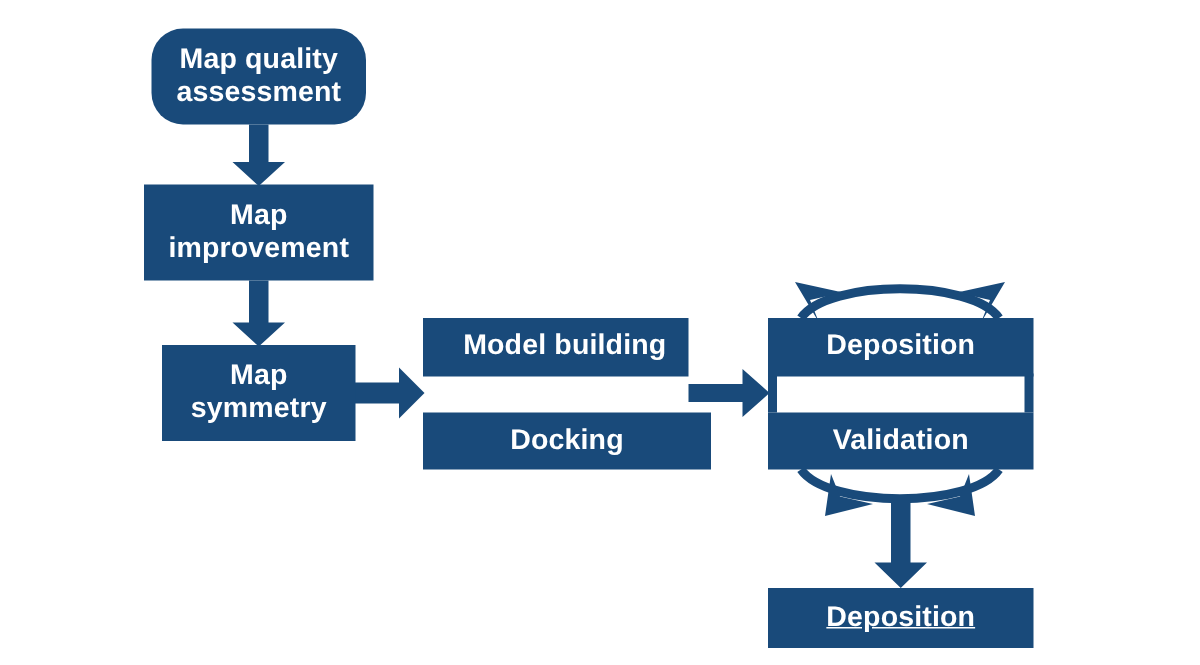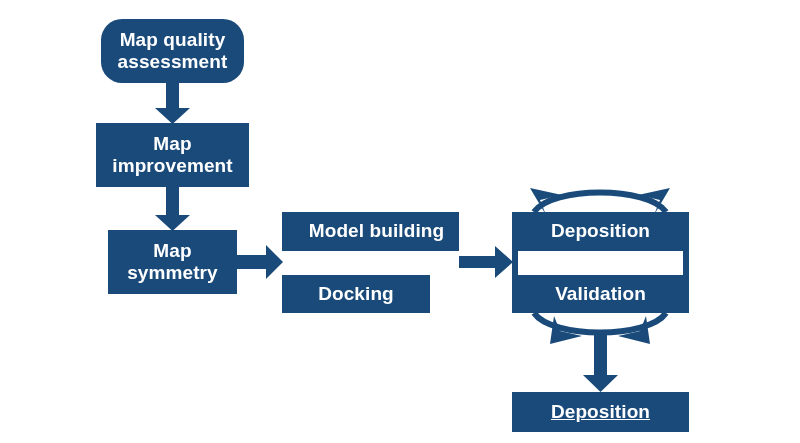--- a/index.html
+++ b/index.html
@@ -36,21 +36,21 @@
     display: block;
     white-space: pre-line;
     padding: 0 6px;
   }
 
   
   #node-map-quality-assessment { left:101px; top:19px;  width:143px; height:64px;  font-size:19px;border-radius:21px; }
   #node-map-improvement        { left:96px;  top:123px; width:153px; height:64px;  font-size:19px; }
   #node-map-symmetry           { left:108px; top:230px; width:129px; height:64px;  font-size:19px; }
   #node-model-building         { left:282px; top:212px; width:177px; height:39px;  font-size:19px;padding-left:12px; }
-  #node-docking                { left:282px; top:275px; width:148px; height:38px;  font-size:19px; }
+  #node-docking                { left:282px; top:275px; width:192px; height:38px;  font-size:19px; }
   #node-refinement             { left:512px; top:212px; width:177px; height:39px;  font-size:19px; }
   #node-validation             { left:512px; top:275px; width:177px; height:38px;  font-size:19px; }
   #node-deposition             { left:512px; top:392px; width:177px; height:40px;  font-size:19px;text-decoration:underline; }
 
   
   #arrows {
     position: absolute;
     left: 0;
     top: 0;
     width: 800px;

